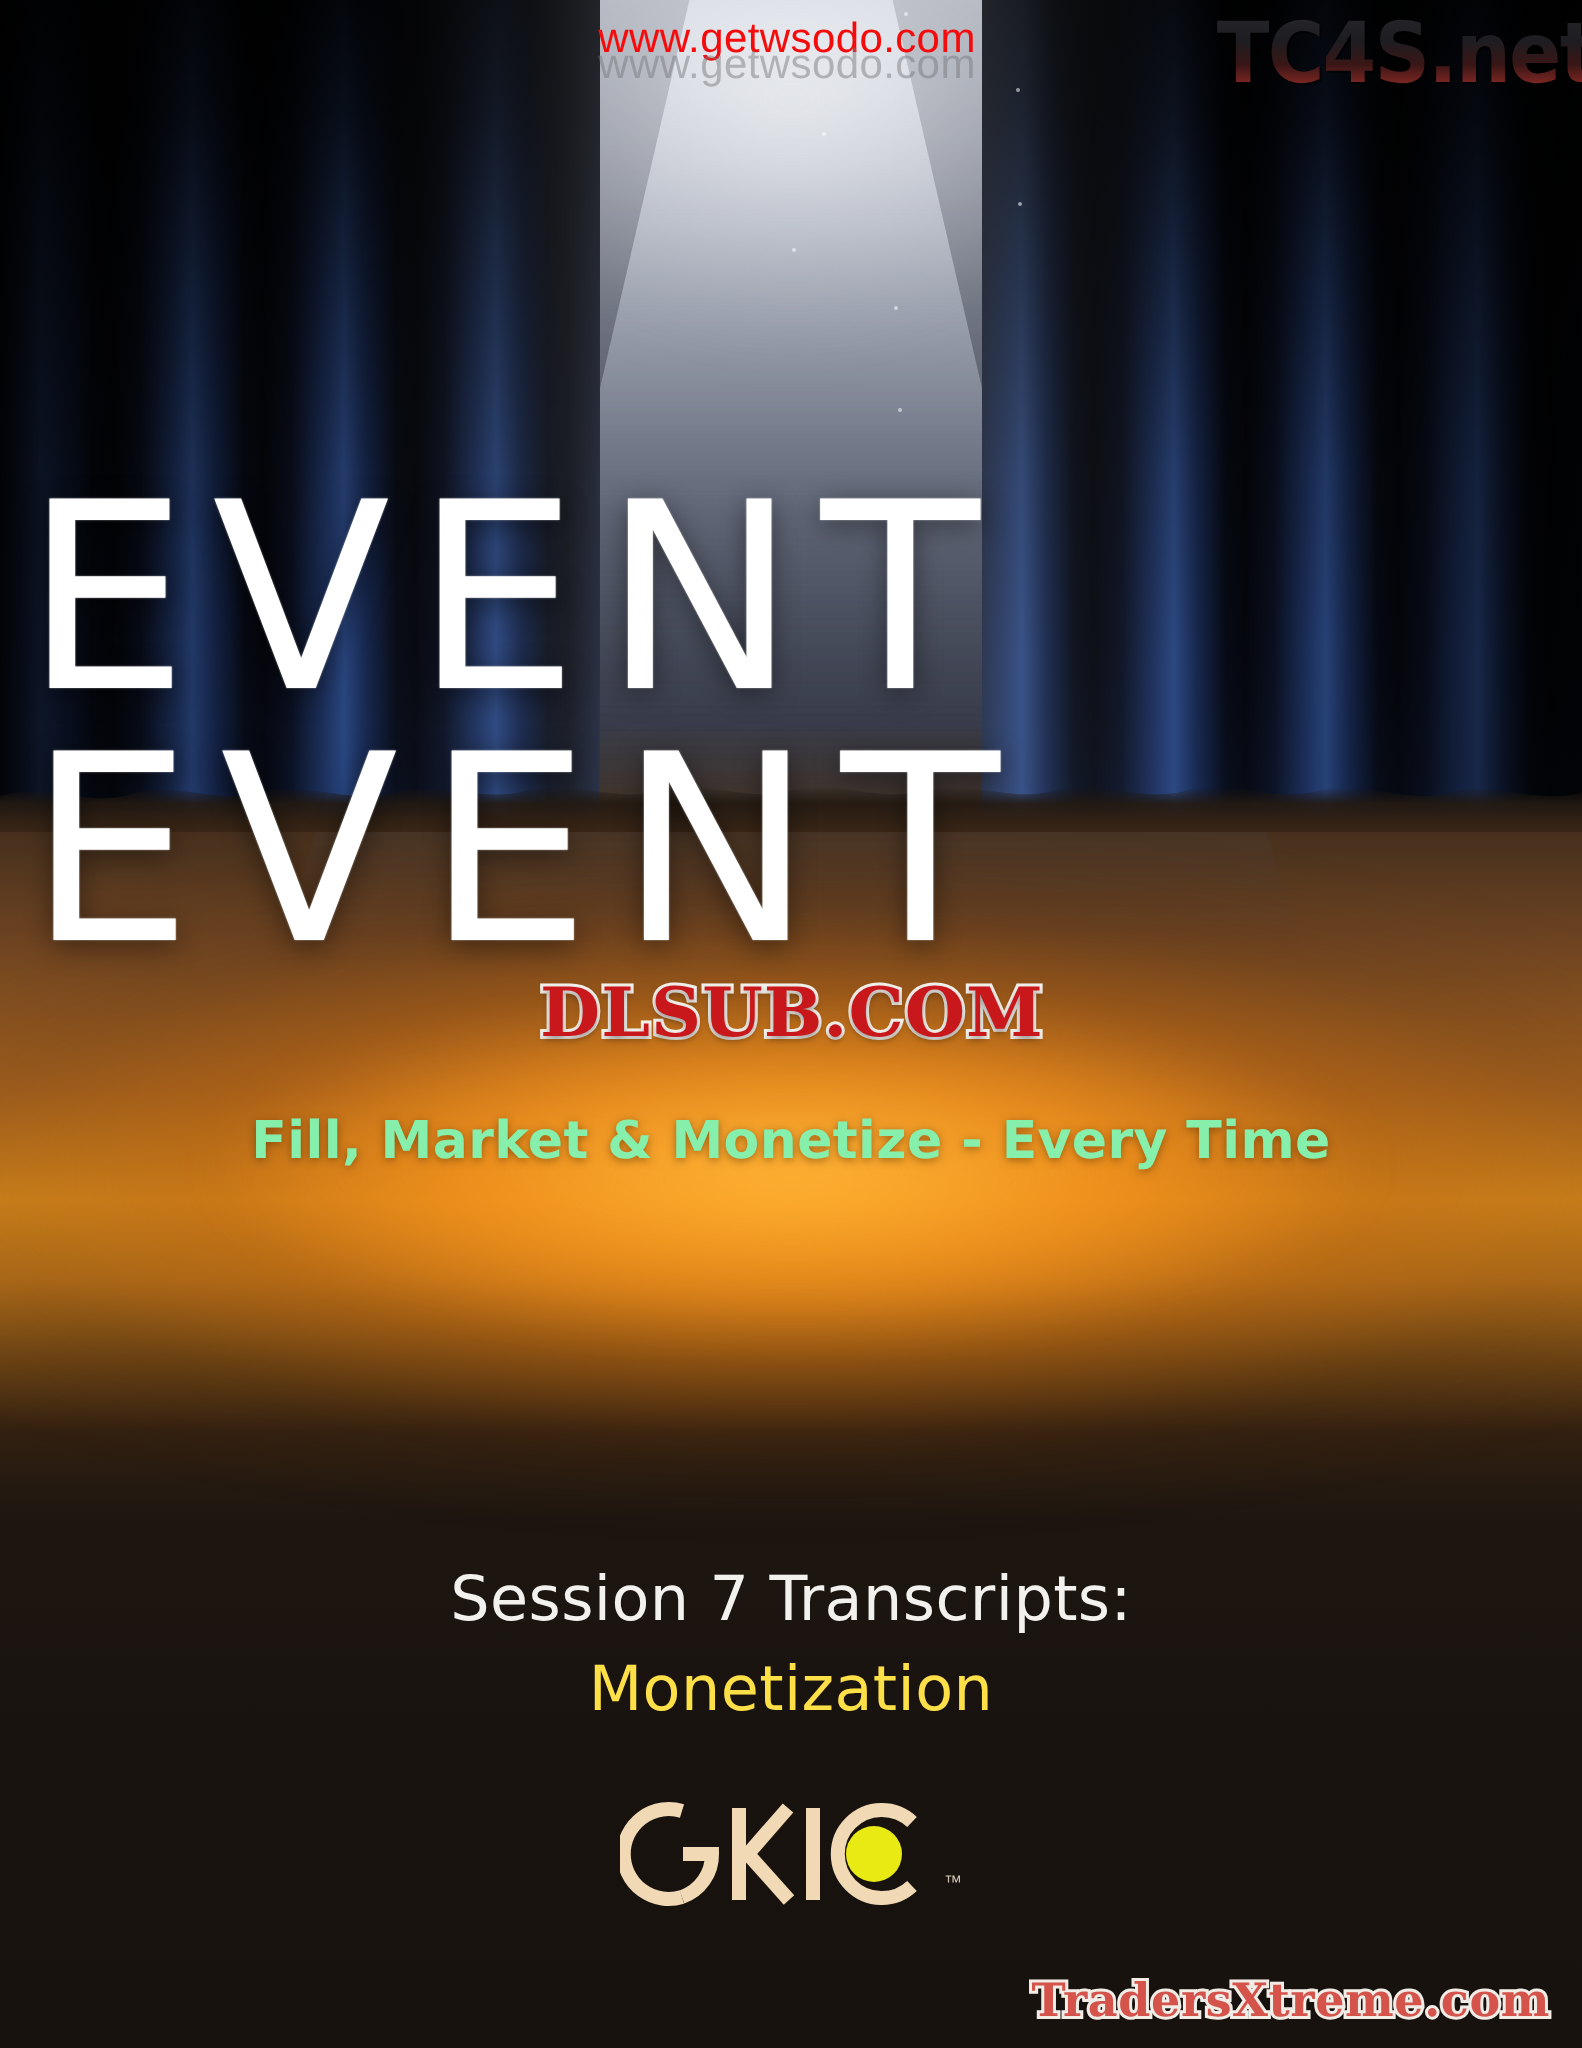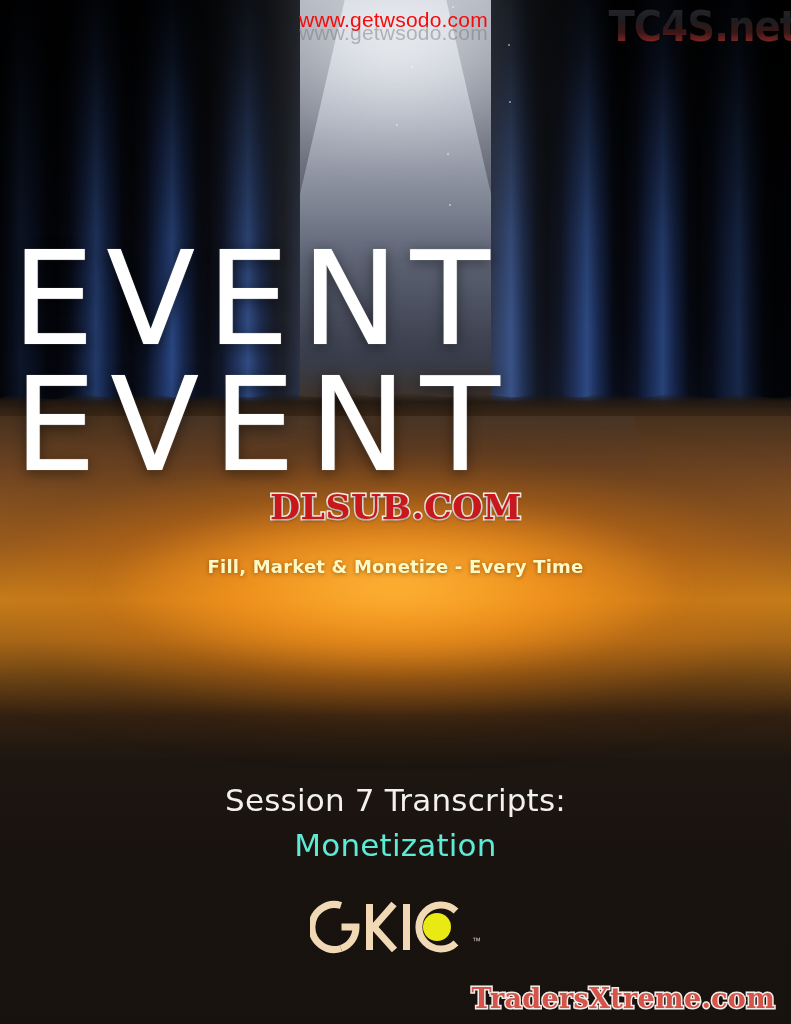--- a/index.html
+++ b/index.html
@@ -211,24 +211,24 @@
       0 0 1px rgba(255,255,255,0.6),
       0 3px 14px rgba(0,0,0,0.45);
   }
   .title-line.second { letter-spacing: 14px; text-indent: 14px; }
 
   .tagline {
     position: absolute;
     left: 0; right: 0;
     top: 556px;
     text-align: center;
-    color: #fef9c3;
+    color: #86efac;
     font-family: "DejaVu Sans", sans-serif;
     font-weight: 700;
-    font-size: 18px;
+    font-size: 26px;
     letter-spacing: 0.2px;
     text-shadow: 0 1px 4px rgba(90,45,0,0.55);
   }
 
   .session-block {
     position: absolute;
     left: 0; right: 0;
     top: 782px;
     text-align: center;
   }
@@ -236,21 +236,21 @@
     display: block;
     color: #f2f1ee;
     font-family: "DejaVu Sans", sans-serif;
     font-weight: 400;
     font-size: 31px;
     letter-spacing: 0.2px;
   }
   .session-sub {
     display: block;
     margin-top: 9px;
-    color: #5eead4;
+    color: #fde047;
     font-family: "DejaVu Sans", sans-serif;
     font-weight: 400;
     font-size: 31px;
     letter-spacing: 0.2px;
   }
 
   
   .logo {
     position: absolute;
     left: 0; right: 0;
@@ -329,21 +329,21 @@
     white-space: nowrap;
     pointer-events: none;
   }
 
   .wm-traders {
     position: absolute;
     bottom: 10px;
     right: 16px;
     font-family: "DejaVu Serif", serif;
     font-weight: 700;
-    font-size: 27px;
+    font-size: 23px;
     letter-spacing: 0.3px;
     color: #d4534b;
     -webkit-text-stroke: 3px #f2ece7;
     paint-order: stroke fill;
     white-space: nowrap;
     pointer-events: none;
   }
 </style>
 </head>
 <body>

